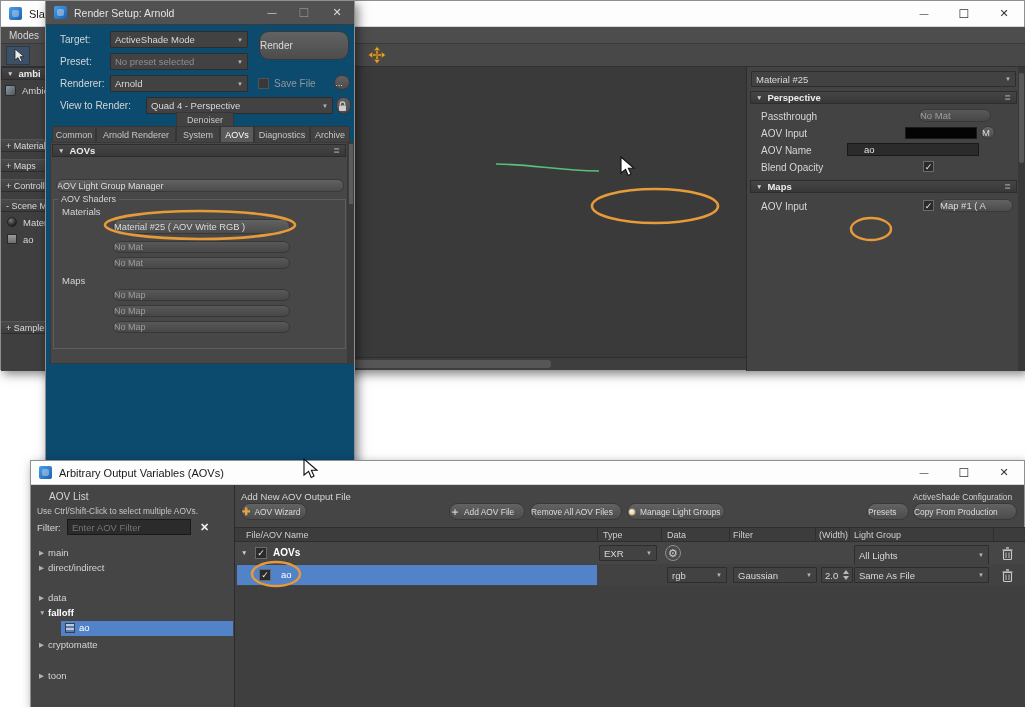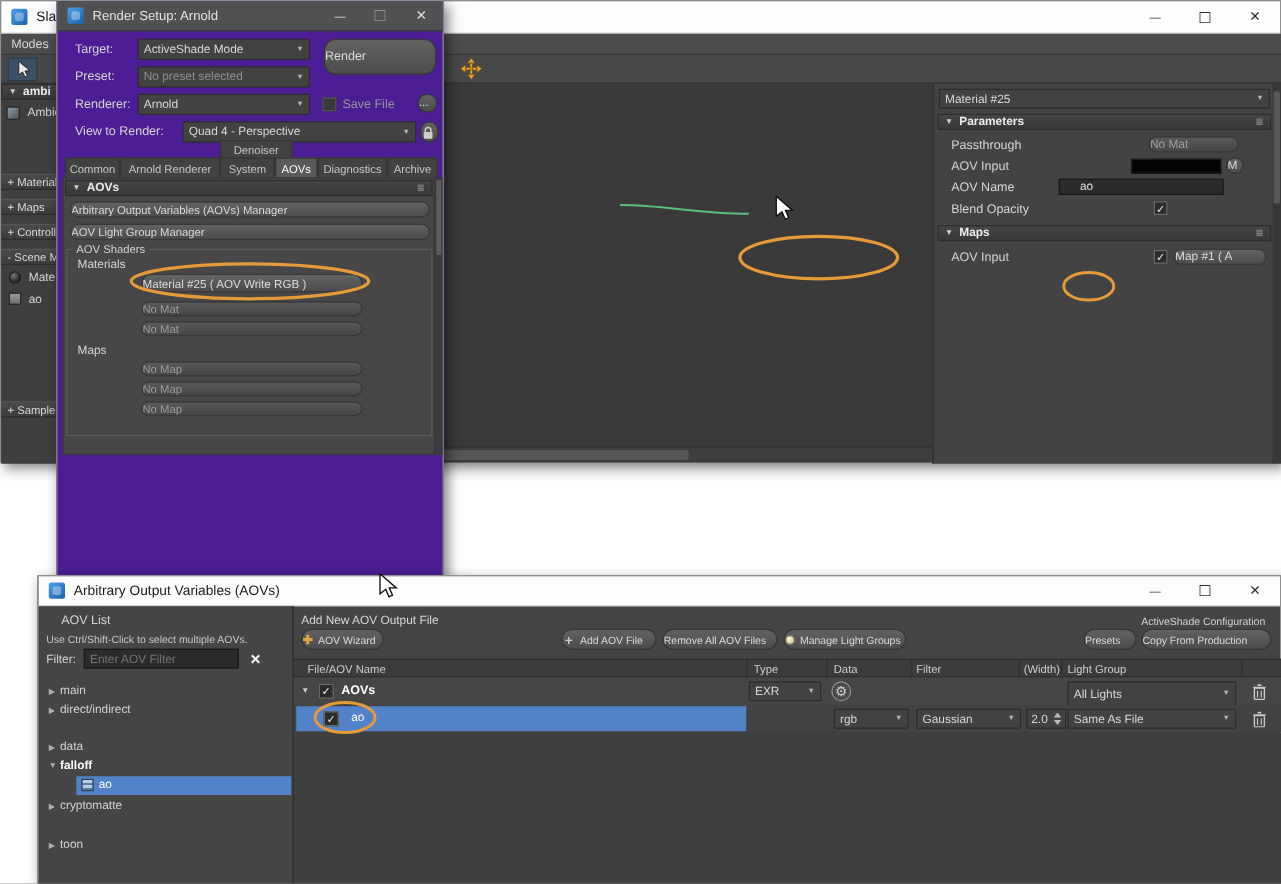--- a/index.html
+++ b/index.html
@@ -170,21 +170,21 @@
 
     <div class="abs" style="left:150px;top:356px;width:595px;height:13px;background:#3e3e3e;border-top:1px solid #2e2e2e">
       <div class="abs" style="left:180px;top:2px;width:220px;height:8px;background:#565656;border-radius:3px"></div>
     </div>
 
     <div class="abs" style="left:745px;top:66px;width:273px;height:304px;background:#434343;border-left:1px solid #2c2c2c">
       <div class="dd" style="left:4px;top:4px;width:265px;height:16px">
         <span>Material #25</span>
       </div>
       <div class="rollout" style="left:3px;top:24px;width:267px;height:13px">
-        <span>Parameters</span>
+        <span>Perspective</span>
         <span class="ric">≣</span>
       </div>
       <span class="lbl" style="left:14px;top:44px">Passthrough</span>
       <div class="mxbtn dim" style="left:172px;top:42px;width:72px;height:13px">
         <span>No Mat</span>
       </div>
       <span class="lbl" style="left:14px;top:61px">AOV Input</span>
       <div class="abs" style="left:158px;top:60px;width:72px;height:12px;background:#040404;border:1px solid #1a1a1a"></div>
       <div class="mxbtn" style="left:234px;top:59px;width:14px;height:13px">
         <span>M</span>
@@ -204,21 +204,21 @@
       <div class="mxbtn" style="left:192px;top:132px;width:74px;height:13px">
         <span>Map #1  ( A</span>
       </div>
     </div>
 
     <div class="abs" style="left:1017px;top:66px;width:7px;height:304px;background:#383838">
       <div class="abs" style="left:1px;top:6px;width:5px;height:90px;background:#585858;border-radius:2px"></div>
     </div>
   </div>
 
-  <div class="window" style="left:45px;top:0;width:310px;height:464px;z-index:30;background:#4c1d95">
+  <div class="window" style="left:45px;top:0;width:310px;height:464px;z-index:30;background:#0c4a6e">
     <div class="tb-dark" style="height:24px">
       <span class="app-ico"></span>
       <span>Render Setup: Arnold</span>
       <span class="winctl">
         <span class="winbtn g-min" style="width:32px"></span>
         <span class="winbtn g-max dim" style="width:32px"></span>
         <span class="winbtn g-close" style="width:34px"></span>
       </span>
     </div>
 
@@ -281,23 +281,20 @@
     </div>
 
     <div class="abs" style="left:4px;top:141px;width:298px;height:222px;background:#474747;border:1px solid #383838"></div>
     <div class="abs" style="left:302px;top:141px;width:6px;height:222px;background:#3b3b3b">
       <div class="abs" style="left:1px;top:2px;width:4px;height:60px;background:#5c5c5c"></div>
     </div>
 
     <div class="rollout" style="left:6px;top:143px;width:294px;height:13px">
       <span>AOVs</span>
       <span class="ric">≣</span>
-    </div>
-    <div class="mxbtn" style="left:10px;top:160px;width:288px;height:13px;font-size:9px">
-      <span>Arbitrary Output Variables (AOVs) Manager</span>
     </div>
     <div class="mxbtn" style="left:10px;top:178px;width:288px;height:13px;font-size:9px">
       <span>AOV Light Group Manager</span>
     </div>
 
     <div class="abs" style="left:7px;top:198px;width:293px;height:150px;border:1px solid #5d5d5d"></div>
     <span class="lbl" style="left:12px;top:193px;background:#474747;padding:0 3px;font-size:9px">AOV Shaders</span>
     <span class="lbl" style="left:16px;top:205px;font-size:9.5px">Materials</span>
 
     <div class="mxbtn" style="left:67px;top:218px;width:177px;height:15px;font-size:9.3px">

